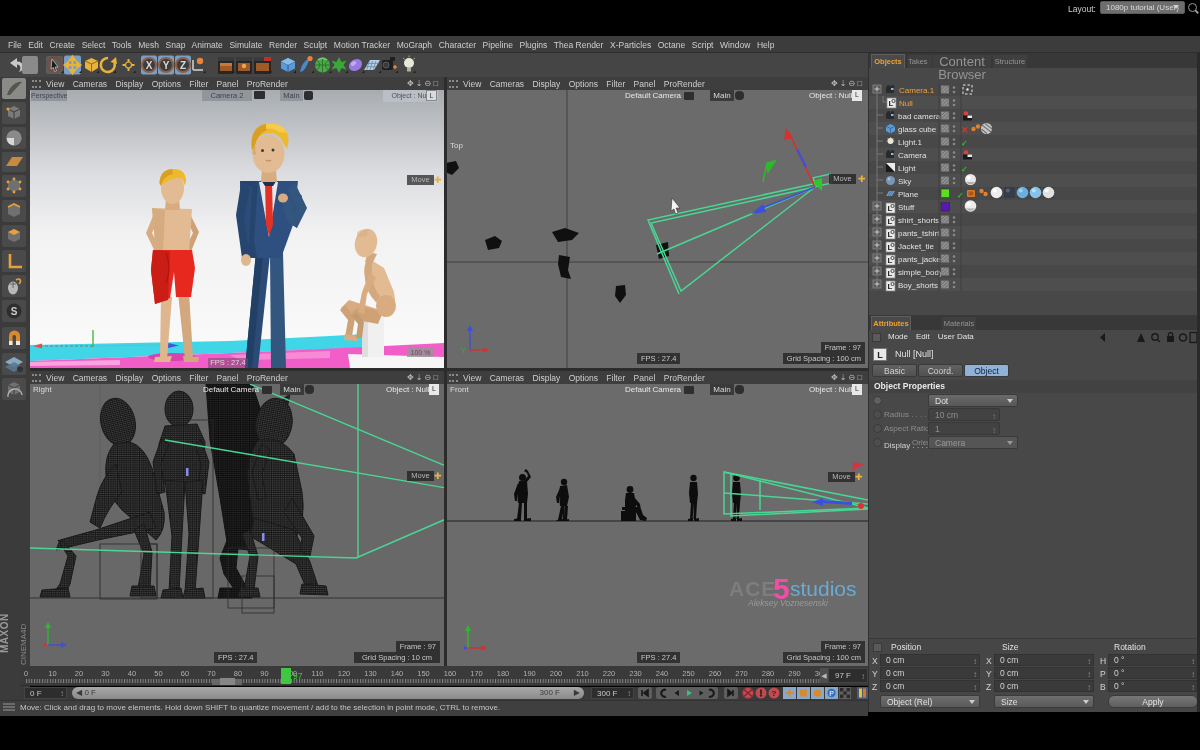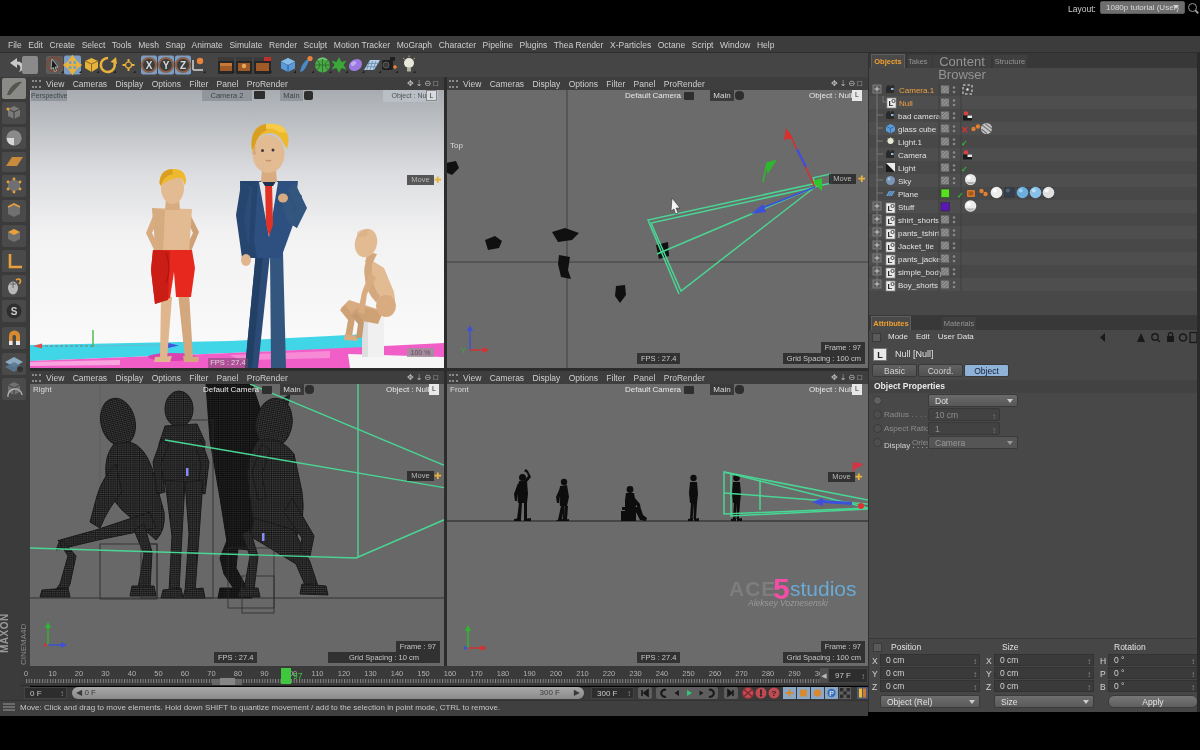--- a/index.html
+++ b/index.html
@@ -474,21 +474,21 @@
       <div class="abs" style="left:3px;top:1px;color:#dadada;font-size:8px;">Right</div>
       <div class="abs" style="left:173px;top:1px;color:#e8e8e8;font-size:8px;">Default Camera</div>
       <div class="abs" style="left:232px;top:2px;width:10px;height:8px;background:#2e2e2e;border-radius:1px;"></div>
       <div class="abs" style="left:250px;top:0px;width:24px;height:11px;background:#3a3a3a;color:#dadada;font-size:8px;text-align:center;line-height:11px;">Main</div>
       <div class="abs" style="left:275px;top:1px;width:9px;height:9px;background:#2e2e2e;border-radius:4px;"></div>
       <div class="abs" style="left:356px;top:1px;color:#e8e8e8;font-size:8px;">Object : Null</div>
       <div class="abs" style="left:399px;top:0px;width:10px;height:11px;background:#e8e8e8;color:#333;font-size:7px;line-height:10px;text-align:center;">L</div>
       <div class="abs" style="left:377px;top:87px;width:27px;height:10px;background:rgba(40,40,40,0.85);color:#b8b8b8;font-size:7.5px;text-align:center;line-height:10px;">Move</div>
       <div class="abs" style="left:404px;top:87px;color:#e8b33c;font-size:9px;line-height:10px;">✚</div>
       <div class="abs" style="right:4px;top:257px;background:rgba(40,40,40,0.85);color:#c8c8c8;font-size:7.5px;padding:1px 4px;">Frame : 97</div>
-      <div class="abs" style="right:4px;top:268px;background:rgba(40,40,40,0.85);color:#c8c8c8;font-size:7.5px;padding:1px 21px;">Grid Spacing : 10 cm</div>
+      <div class="abs" style="right:4px;top:268px;background:rgba(40,40,40,0.85);color:#c8c8c8;font-size:7.5px;padding:1px 8px;">Grid Spacing : 10 cm</div>
       <div class="abs" style="left:184px;top:268px;background:rgba(40,40,40,0.85);color:#c8c8c8;font-size:7.5px;padding:1px 4px;">FPS : 27.4</div>
     </div>
   </div>
   <div class="abs" id="vp-br" style="left:447px;top:371px;width:421px;height:295px;background:#3e3e3e;">
     <div class="abs vpmenu" style="left:0;top:0;width:421px;height:13px;background:#3e3e3e;">
       <span class="abs" style="left:2px;top:3px;width:9px;height:8px;border-top:2px dotted #8a8a8a;border-bottom:2px dotted #8a8a8a;"></span>
       <span class="abs" style="left:16px;top:2px;font-size:8.5px;color:#cfcfcf;word-spacing:6px;white-space:nowrap;">View Cameras Display Options Filter Panel ProRender</span>
       <span class="abs vpicons" style="right:4px;top:2px;font-size:8px;color:#c0c0c0;letter-spacing:2px;">✥⇣⊖□</span>
     </div>
     <div class="abs" style="left:0;top:13px;width:421px;height:282px;background:#6b6b6b;overflow:hidden;">

